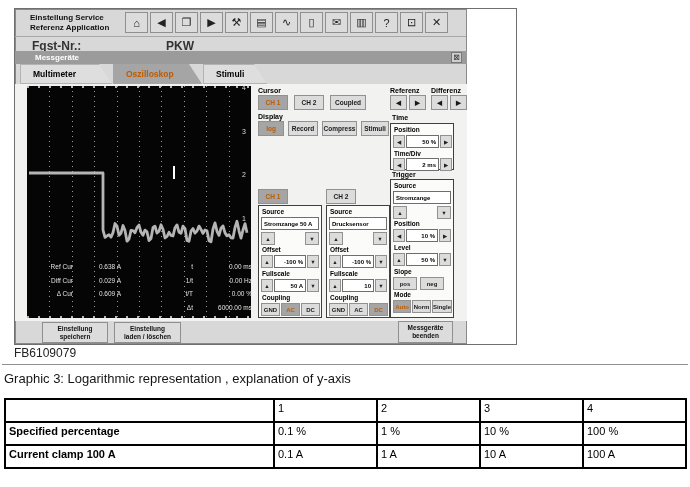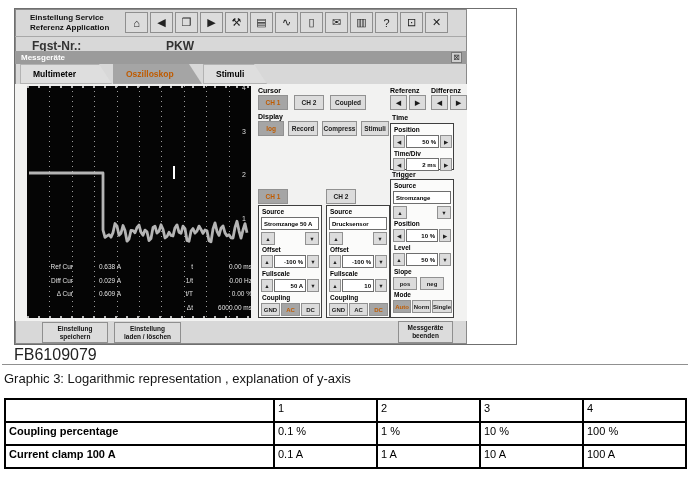--- a/index.html
+++ b/index.html
@@ -12,21 +12,21 @@
   .app-title{position:absolute;left:30px;top:13px;font-size:8px;font-weight:bold;
     color:#111;line-height:9.5px;white-space:pre-line;}
   .toolbar{position:absolute;left:125px;top:12px;display:flex;gap:2px;}
   .tbtn{width:23px;height:21px;background:#dcdcdc;border:1px solid #8f8f8f;
     box-sizing:border-box;display:flex;align-items:center;justify-content:center;
     font-size:11px;color:#222;}
   .sep{position:absolute;left:15px;top:36px;width:451px;height:1px;background:#a8a8a8;}
   .small-lbl{position:absolute;font-size:12px;color:#333;font-weight:bold;}
   .panelbar{position:absolute;left:15px;top:51px;width:452px;height:13px;
     background:var(--panel-bar,#9b9b9b);}
-  .panel-title{position:absolute;left:21px;top:53px;font-size:8px;font-weight:bold;color:#fff;}
+  .panel-title{position:absolute;left:35px;top:53px;font-size:8px;font-weight:bold;color:#fff;}
   .panel-close{position:absolute;left:451px;top:52px;width:11px;height:11px;
     background:#cfcfcf;border:1px solid #777;box-sizing:border-box;display:flex;
     align-items:center;justify-content:center;font-size:8px;color:#333;}
   
   .tab{position:absolute;top:64px;height:20px;line-height:20px;padding-left:13px;
     font-size:8.5px;font-weight:bold;color:#000;background:#dedede;
     clip-path:polygon(0 0,calc(100% - 13px) 0,100% 100%,0 100%);
     box-shadow:inset 0 0 0 1px #b3b3b3;box-sizing:border-box;}
   .tab.on{background:#a5a5a5;color:var(--accent,#bf5b00);box-shadow:none;}
   .content{position:absolute;left:15px;top:84px;width:452px;height:237px;background:#f2f2f1;}
@@ -54,21 +54,21 @@
   .glbl{position:absolute;font-size:6.5px;font-weight:bold;color:#000;white-space:nowrap;}
   .field{position:absolute;background:#fff;border:1px solid #6e6e6e;box-sizing:border-box;
     font-size:6px;font-weight:bold;display:flex;align-items:center;padding:0 2px;white-space:nowrap;}
   .field.num{justify-content:flex-end;}
   .abtn{position:absolute;width:12px;height:13px;background:#dcdcdc;border:1px solid #919191;
     box-sizing:border-box;display:flex;align-items:center;justify-content:center;
     font-size:5.5px;color:#222;}
   .fbtn{position:absolute;background:#dcdcdc;border:1px solid #8f8f8f;box-sizing:border-box;
     display:flex;align-items:center;justify-content:center;text-align:center;
     font-size:6.5px;font-weight:bold;color:#111;white-space:pre-line;line-height:8px;}
-  .figid{position:absolute;left:14px;top:346px;font-size:16px;color:#222;}
+  .figid{position:absolute;left:14px;top:346px;font-size:12px;color:#222;}
   .hrule{position:absolute;left:2px;top:364px;width:686px;height:1px;background:#909090;}
   .caption{position:absolute;left:4px;top:371px;font-size:13px;color:#151515;}
   
   table.data{position:absolute;left:4px;top:398px;border-collapse:collapse;
     font-size:11px;color:#000;table-layout:fixed;}
   table.data td{border:2px solid #000;padding:2px 0 2px 3px;vertical-align:top;
     overflow:hidden;white-space:nowrap;height:17px;}
   td.rowlabel{font-weight:bold;}
 </style>
 </head>
@@ -287,21 +287,21 @@
     </colgroup>
   <tbody>
     <tr>
       <td></td>
       <td>1</td>
       <td>2</td>
       <td>3</td>
       <td>4</td>
     </tr>
     <tr>
-      <td class="rowlabel">Coupling percentage</td>
+      <td class="rowlabel">Specified percentage</td>
       <td>0.1 %</td>
       <td>1 %</td>
       <td>10 %</td>
       <td>100 %</td>
     </tr>
     <tr>
       <td class="rowlabel">Current clamp 100 A</td>
       <td>0.1 A</td>
       <td>1 A</td>
       <td>10 A</td>

